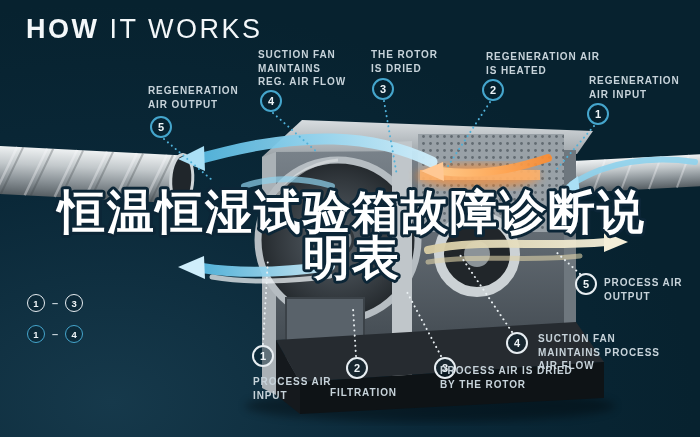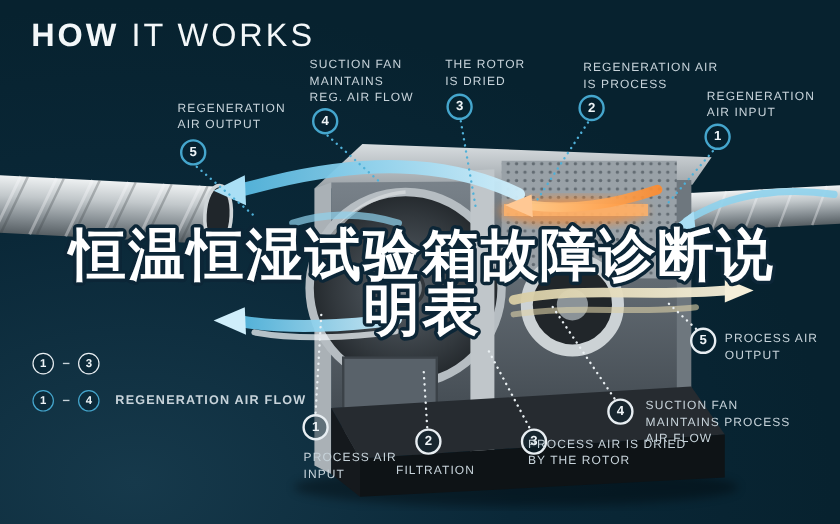--- a/index.html
+++ b/index.html
@@ -21,21 +21,21 @@
   .callout{position:absolute;z-index:5;}
   .co-circle{
     width:22px;height:22px;border-radius:50%;box-sizing:border-box;
     display:flex;align-items:center;justify-content:center;
     font-size:11px;font-weight:700;color:#eef4f7;
     background:rgba(7,34,47,.45);border:2px solid #e8eef2;
   }
   .co-circle.cyan{border-color:#45a6cd;}
   .co-label{
     position:absolute;z-index:5;white-space:pre-line;
-    font-size:10px;font-weight:400;letter-spacing:.9px;
+    font-size:10px;font-weight:700;letter-spacing:.9px;
     color:#c7d3da;line-height:1.35;
   }
   .legend{position:absolute;left:27px;top:294px;z-index:5;}
   .legend-title{
     font-size:13px;font-weight:400;letter-spacing:2.6px;color:#edf2f5;margin-bottom:12px;
   }
   .legend-row{display:flex;align-items:center;margin-bottom:13px;}
   .lg-circle{
     width:18px;height:18px;border-radius:50%;box-sizing:border-box;
     display:flex;align-items:center;justify-content:center;
@@ -180,21 +180,21 @@
     <span class="co-circle cyan">4</span>
   </div>
 
 <div class="co-label" style="left:371px;top:48px">THE ROTOR
 IS DRIED</div>
 <div class="callout" style="left:372px;top:78px">
     <span class="co-circle cyan">3</span>
   </div>
 
 <div class="co-label" style="left:486px;top:50px">REGENERATION AIR
-IS PROCESS</div>
+IS HEATED</div>
 <div class="callout" style="left:482px;top:79px">
     <span class="co-circle cyan">2</span>
   </div>
 
 <div class="co-label" style="left:589px;top:74px">REGENERATION
 AIR INPUT</div>
 <div class="callout" style="left:587px;top:103px">
     <span class="co-circle cyan">1</span>
   </div>
 
@@ -231,21 +231,20 @@
 <div class="legend">
   <div class="legend-row">
     <span class="lg-circle">1</span>
     <span class="lg-dash">–</span>
     <span class="lg-circle">3</span>
   </div>
   <div class="legend-row">
     <span class="lg-circle cyan">1</span>
     <span class="lg-dash">–</span>
     <span class="lg-circle cyan">4</span>
-    <span class="lg-label">REGENERATION AIR FLOW</span>
   </div>
 </div>
 
 <svg id="text-overlay" width="700" height="437" viewBox="0 0 700 437">
   <g font-family="Liberation Sans, DejaVu Sans, sans-serif" font-weight="bold" font-size="47" letter-spacing="2" text-anchor="middle" fill="#ffffff" stroke="#0c2637" stroke-width="6" paint-order="stroke" stroke-linejoin="round">
     <text x="352" y="228">恒温恒湿试验箱故障诊断说</text>
     <text x="352" y="274">明表</text>
   </g>
 </svg>
 

